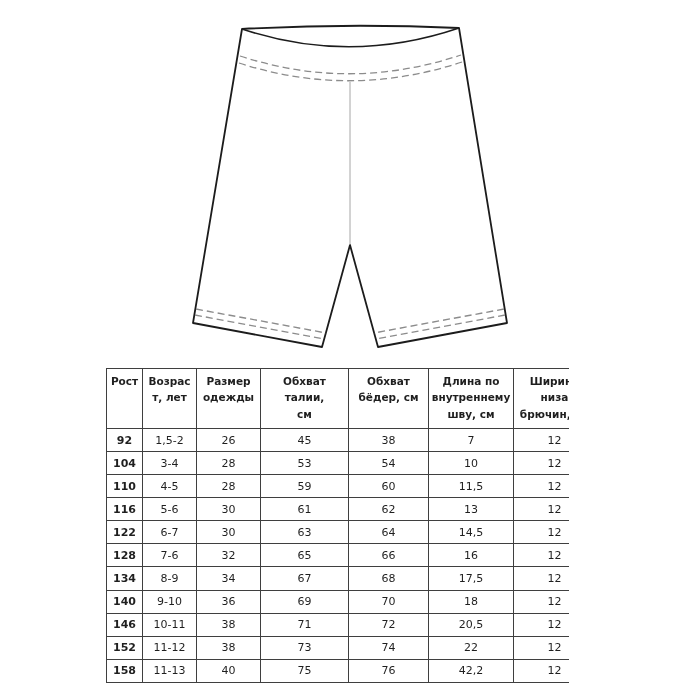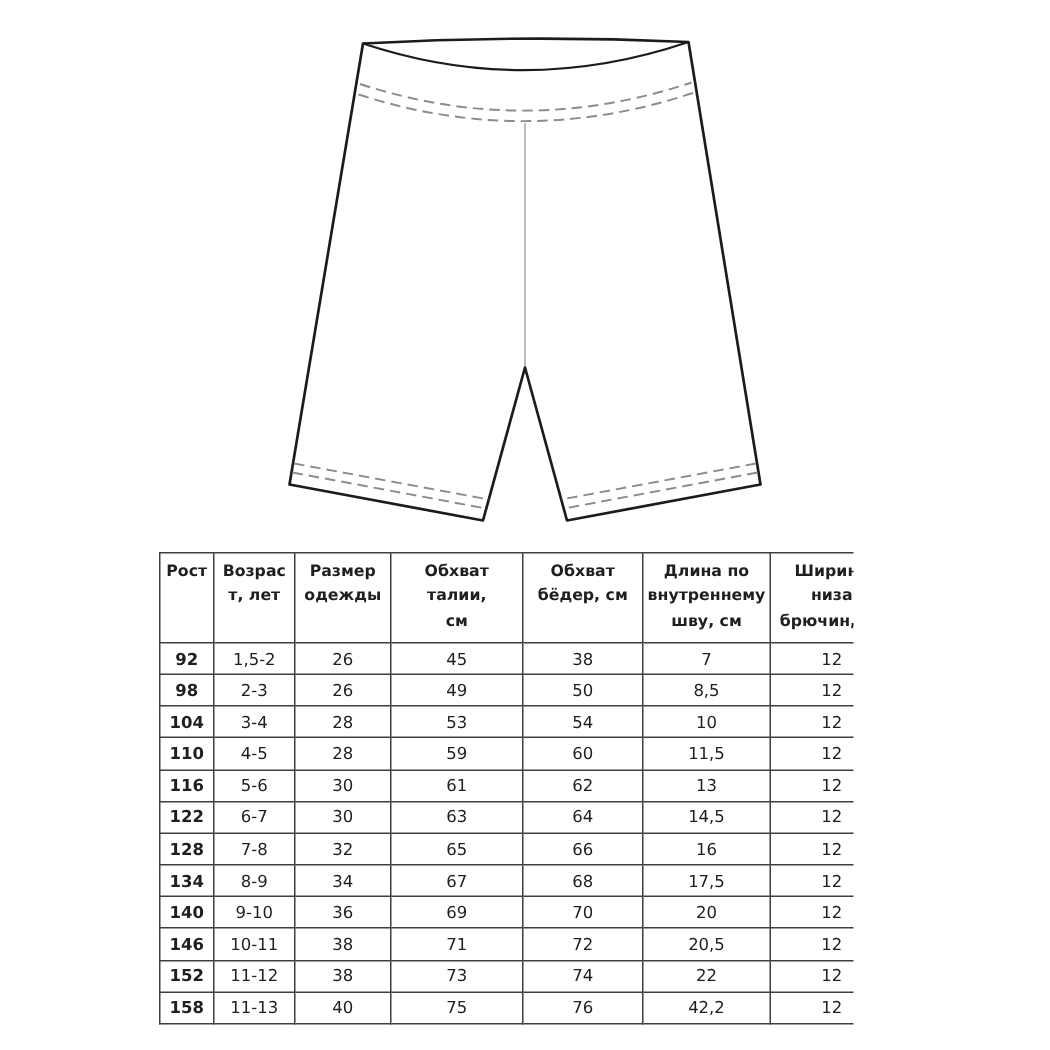--- a/index.html
+++ b/index.html
@@ -114,29 +114,20 @@
         <tr>
           <td class="col-height">92</td>
           <td>1,5-2</td>
           <td>26</td>
           <td>45</td>
           <td>38</td>
           <td>7</td>
           <td>12</td>
         </tr>
         <tr>
-          <td class="col-height">98</td>
-          <td>2-3</td>
-          <td>26</td>
-          <td>49</td>
-          <td>50</td>
-          <td>8,5</td>
-          <td>12</td>
-        </tr>
-        <tr>
           <td class="col-height">104</td>
           <td>3-4</td>
           <td>28</td>
           <td>53</td>
           <td>54</td>
           <td>10</td>
           <td>12</td>
         </tr>
         <tr>
           <td class="col-height">110</td>
@@ -160,21 +151,21 @@
           <td class="col-height">122</td>
           <td>6-7</td>
           <td>30</td>
           <td>63</td>
           <td>64</td>
           <td>14,5</td>
           <td>12</td>
         </tr>
         <tr>
           <td class="col-height">128</td>
-          <td>7-8</td>
+          <td>7-6</td>
           <td>32</td>
           <td>65</td>
           <td>66</td>
           <td>16</td>
           <td>12</td>
         </tr>
         <tr>
           <td class="col-height">134</td>
           <td>8-9</td>
           <td>34</td>
@@ -182,21 +173,21 @@
           <td>68</td>
           <td>17,5</td>
           <td>12</td>
         </tr>
         <tr>
           <td class="col-height">140</td>
           <td>9-10</td>
           <td>36</td>
           <td>69</td>
           <td>70</td>
-          <td>20</td>
+          <td>18</td>
           <td>12</td>
         </tr>
         <tr>
           <td class="col-height">146</td>
           <td>10-11</td>
           <td>38</td>
           <td>71</td>
           <td>72</td>
           <td>20,5</td>
           <td>12</td>

